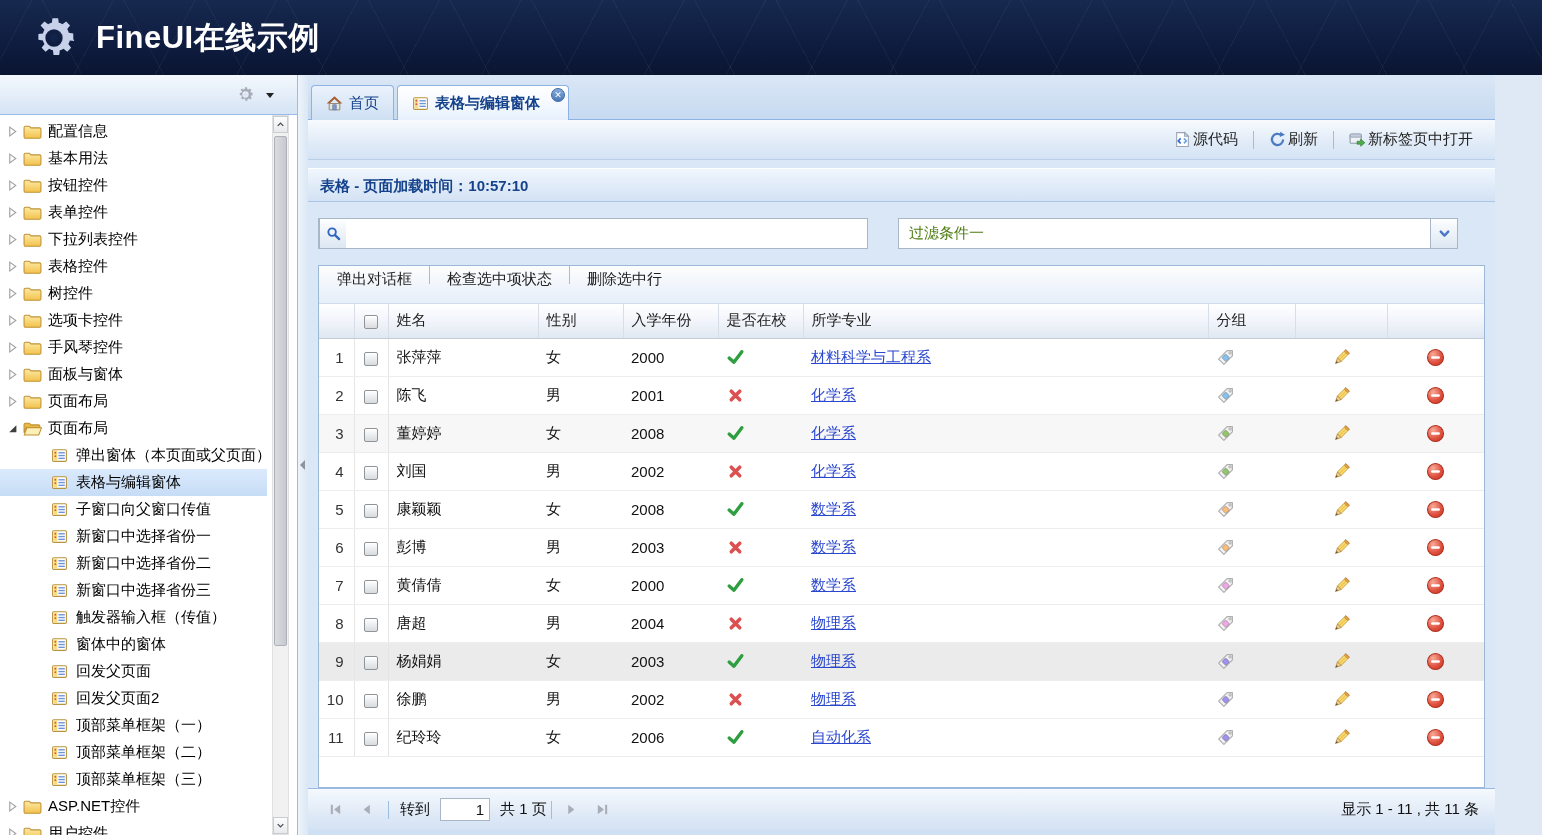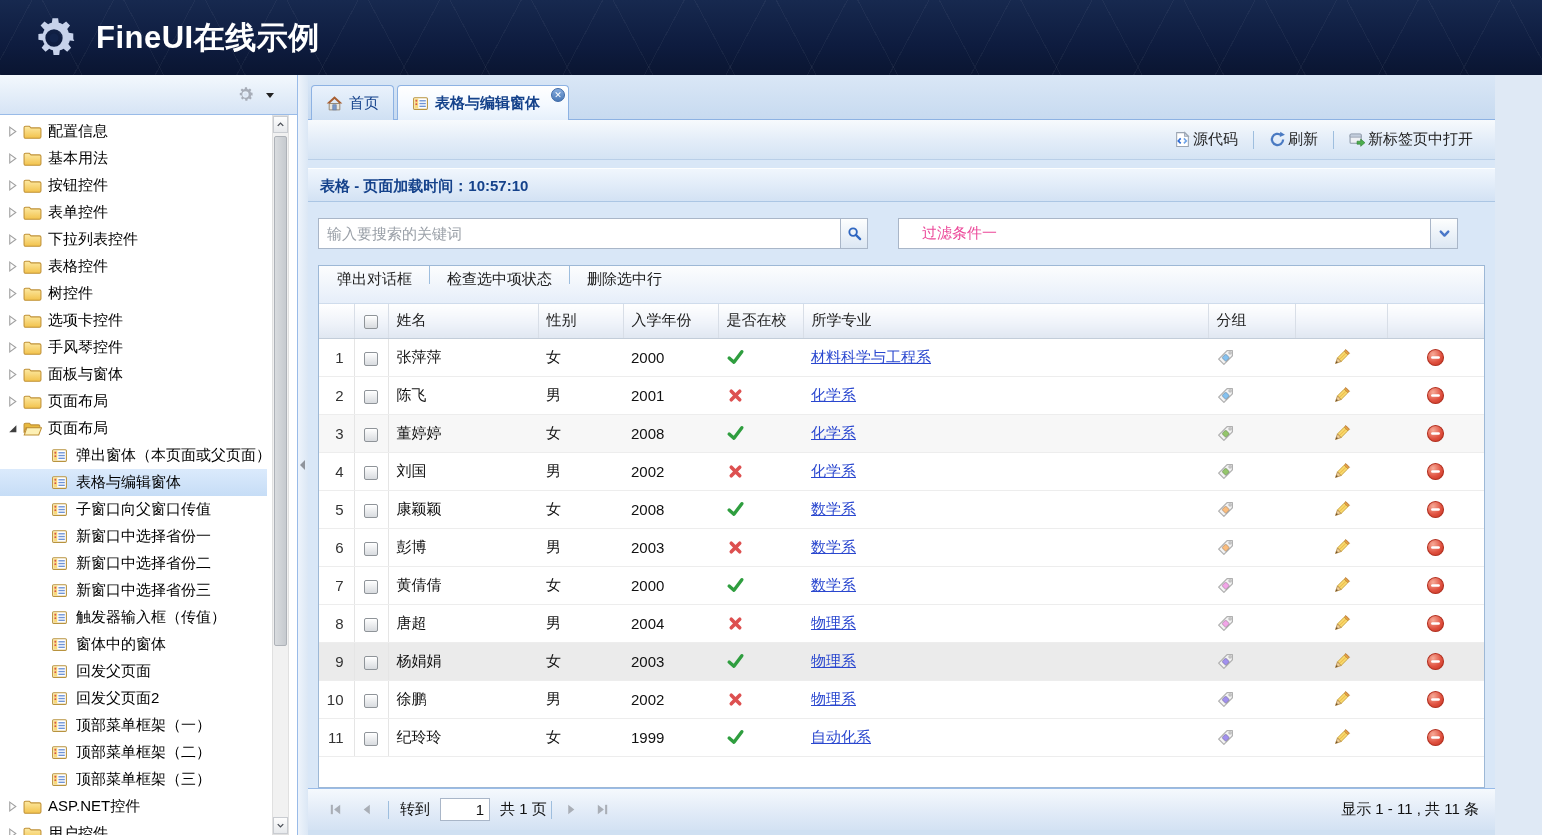--- a/index.html
+++ b/index.html
@@ -77,21 +77,21 @@
 
   
   .search-row{ display:flex; gap:30px; margin-bottom:16px; }
   .search-field{ width:550px; height:31px; background:#fff; border:1px solid #a9b6c8; display:flex; }
   .search-field input{ flex:1; border:none; outline:none; padding:0 8px; font-size:15px; color:#222; font-family:inherit; background:transparent; }
   .search-field input::placeholder{ color:#9aa0a8; }
   .field-btn{ width:27px; border:none; border-left:1px solid #a9b6c8; background:linear-gradient(180deg,#fdfefe,#dce7f3); cursor:pointer;
     display:flex; align-items:center; justify-content:center; }
   .field-btn svg{ width:15px; height:15px; }
   .dropdown{ width:560px; height:31px; background:#fff; border:1px solid #a9b6c8; display:flex; align-items:center; }
-  .dropdown .value{ flex:1; padding-left:23px; font-size:15px; color:#ec4899; }
+  .dropdown .value{ flex:1; padding-left:10px; font-size:15px; color:#4d7c0f; }
 
   
   .grid{ flex:1; background:#fff; border:1px solid #9db8d6; display:flex; flex-direction:column; min-height:0; }
   .grid-toolbar{ height:38px; flex:0 0 38px; background:linear-gradient(180deg,#fcfdfe,#e6eef9); border-bottom:1px solid #cfdcec;
     display:flex; align-items:flex-start; padding-left:6px; }
   .gtb-btn{ padding:4px 12px; font-size:15px; color:#222; cursor:pointer; }
   .grid-toolbar .vsep{ background:#9ebede; }
 
   table.grid-table{ width:100%; border-collapse:collapse; table-layout:fixed; }
   .grid-table th{ height:34px; background:linear-gradient(180deg,#ffffff 0%,#eef2f9 60%,#e0e7f1 100%);
@@ -616,21 +616,20 @@
           <span>新标签页中打开</span>
         </div>
       </div>
 
       <div class="panel">
         <div class="panel-title">表格 - 页面加载时间：10:57:10</div>
         <div class="panel-body">
 
           <div class="search-row">
             <div class="search-field">
-              <input type="text" placeholder="输入要搜索的关键词" style="">
               <button class="field-btn">
                 <svg viewBox="0 0 16 16">
                   <circle cx="6.5" cy="6.5" r="4" fill="none" stroke="#2e66c0" stroke-width="2"></circle>
                   <line x1="9.7" y1="9.7" x2="14" y2="14" stroke="#2e66c0" stroke-width="2.4" stroke-linecap="round"></line>
                 </svg>
               </button>
             </div>
             <div class="dropdown">
               <span class="value">过滤条件一</span>
               <button class="field-btn" style="height:100%;">
@@ -966,21 +965,21 @@
                     <td class="c"><span class="icon-btn"><svg class="cell-icon" viewBox="0 0 18 18">
                           <circle cx="9" cy="9" r="7.6" fill="url(#delGrad)" stroke="#b23222"></circle>
                           <rect x="4.8" y="7.7" width="8.4" height="2.6" rx="1.3" fill="#fff"></rect>
                         </svg></span></td>
                   </tr>
                   <tr>
                     <td class="col-num">11</td>
                     <td class="col-check"><span class="checkbox"></span></td>
                     <td>纪玲玲</td>
                     <td>女</td>
-                    <td>1999</td>
+                    <td>2006</td>
                     <td><svg class="cell-icon" viewBox="0 0 18 18">
                         <path d="M3 9.5 L7.5 13.5 L15 3.5" fill="none" stroke="#2f9e3f" stroke-width="3.2" stroke-linecap="round" stroke-linejoin="round"></path>
                       </svg></td>
                     <td><a class="major-link">自动化系</a></td>
                     <td><svg class="cell-icon" viewBox="0 0 18 18">
                         <path d="M2.5 10.5 L10.5 2.5 H15.5 V7.5 L7.5 15.5 Z" fill="#f4f4f4" stroke="#b0b0b0" stroke-width="1.2" stroke-linejoin="round"></path>
                         <circle cx="13.3" cy="4.7" r="1.1" fill="#fff" stroke="#9a9a9a" stroke-width=".8"></circle>
                         <rect x="6.6" y="6.6" width="5.2" height="5.2" rx="1" transform="rotate(-45 9.2 9.2)" fill="#a291ee" stroke="rgba(0,0,0,.18)"></rect>
                       </svg></td>
                     <td class="c"><span class="icon-btn"><svg class="cell-icon" viewBox="0 0 18 18">

